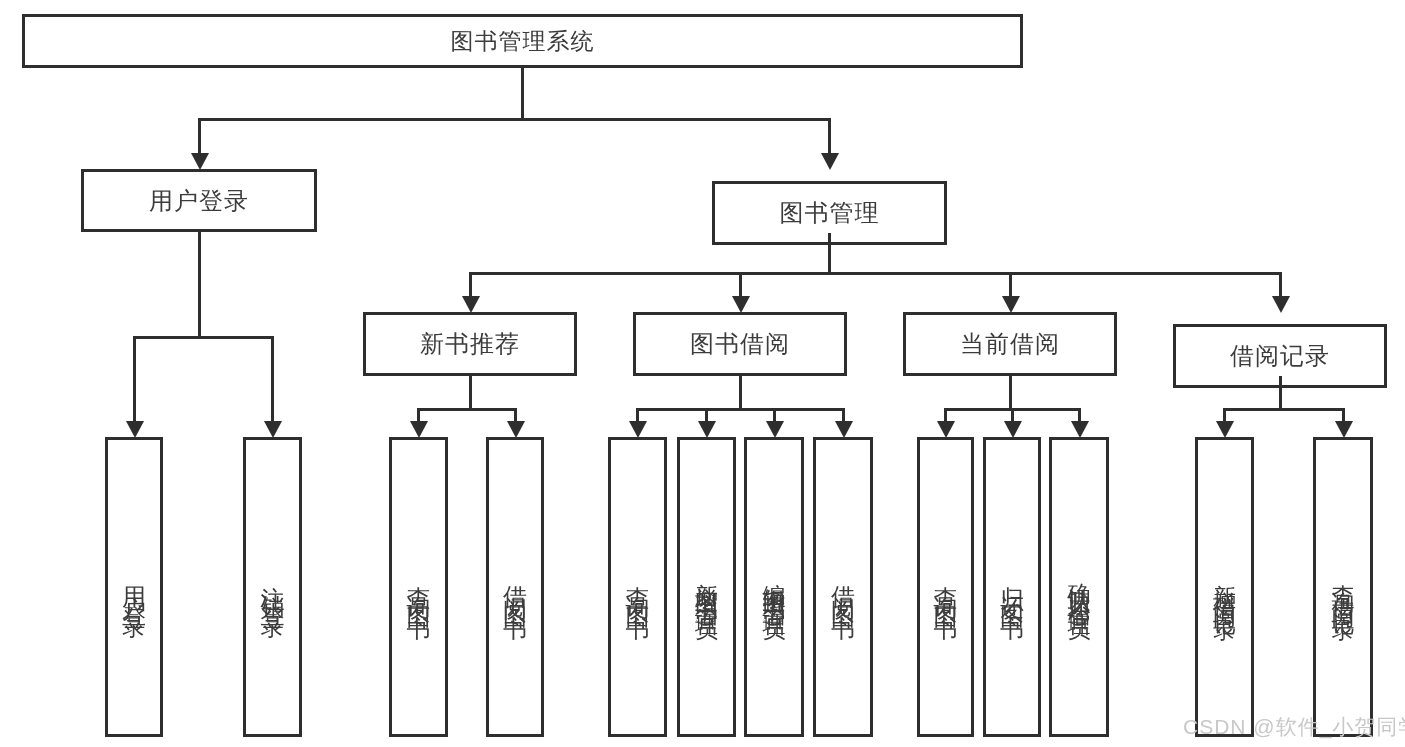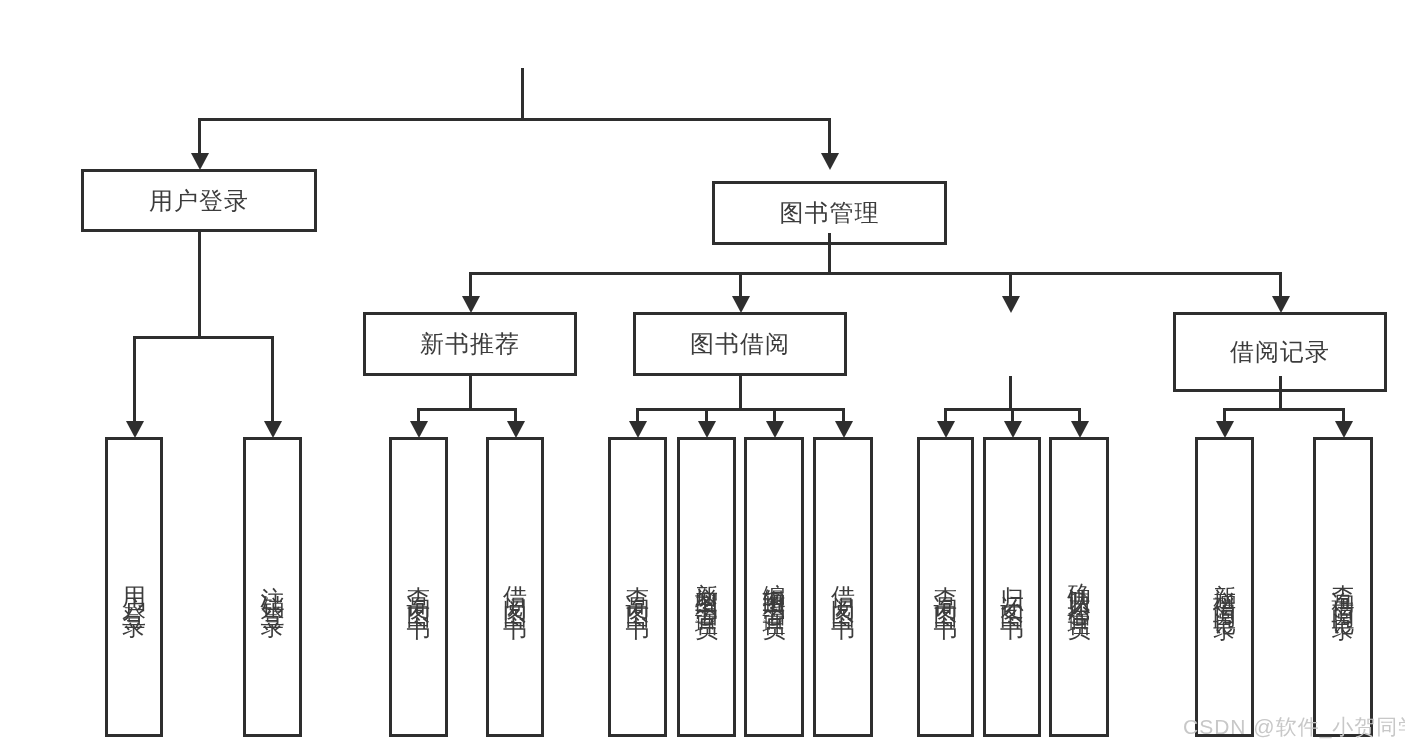--- a/index.html
+++ b/index.html
@@ -66,20 +66,21 @@
     letter-spacing:1px;
     z-index:5;
     white-space:nowrap;
   }
 </style>
 </head>
 <body>
 
 <div class="stage">
 
+  <div class="box root" style="left:22px;top:14px;width:1001px;height:54px;">图书管理系统</div>
 
   <div class="vl" style="left:521px;top:68px;height:52px;"></div>
   <div class="hl" style="left:198px;top:118px;width:633px;"></div>
   <div class="vl" style="left:198px;top:118px;height:38px;"></div>
   <div class="ah" style="left:191px;top:153px;"></div>
   <div class="vl" style="left:828px;top:118px;height:38px;"></div>
   <div class="ah" style="left:821px;top:153px;"></div>
 
   <div class="box" style="left:81px;top:169px;width:236px;height:63px;">用户登录</div>
   <div class="box" style="left:712px;top:169px;width:235px;height:64px;margin-top:12px;">图书管理</div>
@@ -97,21 +98,22 @@
   <div class="ah" style="left:462px;top:296px;"></div>
   <div class="vl" style="left:739px;top:272px;height:26px;"></div>
   <div class="ah" style="left:732px;top:296px;"></div>
   <div class="vl" style="left:1009px;top:272px;height:26px;"></div>
   <div class="ah" style="left:1002px;top:296px;"></div>
   <div class="vl" style="left:1279px;top:272px;height:26px;"></div>
   <div class="ah" style="left:1272px;top:296px;"></div>
 
   <div class="box" style="left:363px;top:312px;width:214px;height:64px;">新书推荐</div>
   <div class="box" style="left:633px;top:312px;width:214px;height:64px;">图书借阅</div>
-  <div class="box" style="left:1173px;top:312px;width:214px;height:80px;">借阅记录</div>
+  <div class="box" style="left:903px;top:312px;width:214px;height:64px;">当前借阅</div>
+  <div class="box" style="left:1173px;top:324px;width:214px;height:64px;">借阅记录</div>
 
   <div class="vl" style="left:469px;top:376px;height:32px;"></div>
   <div class="hl" style="left:417px;top:408px;width:100px;"></div>
   <div class="vl" style="left:417px;top:408px;height:16px;"></div>
   <div class="ah" style="left:410px;top:421px;"></div>
   <div class="vl" style="left:514px;top:408px;height:16px;"></div>
   <div class="ah" style="left:507px;top:421px;"></div>
 
   <div class="vl" style="left:739px;top:376px;height:32px;"></div>
   <div class="hl" style="left:636px;top:408px;width:209px;"></div>

